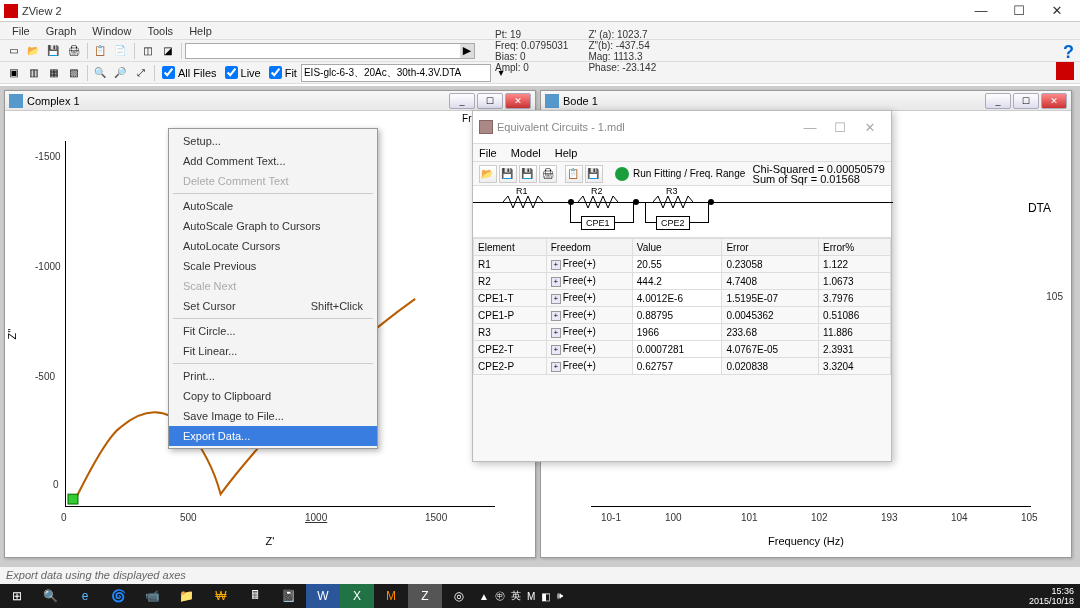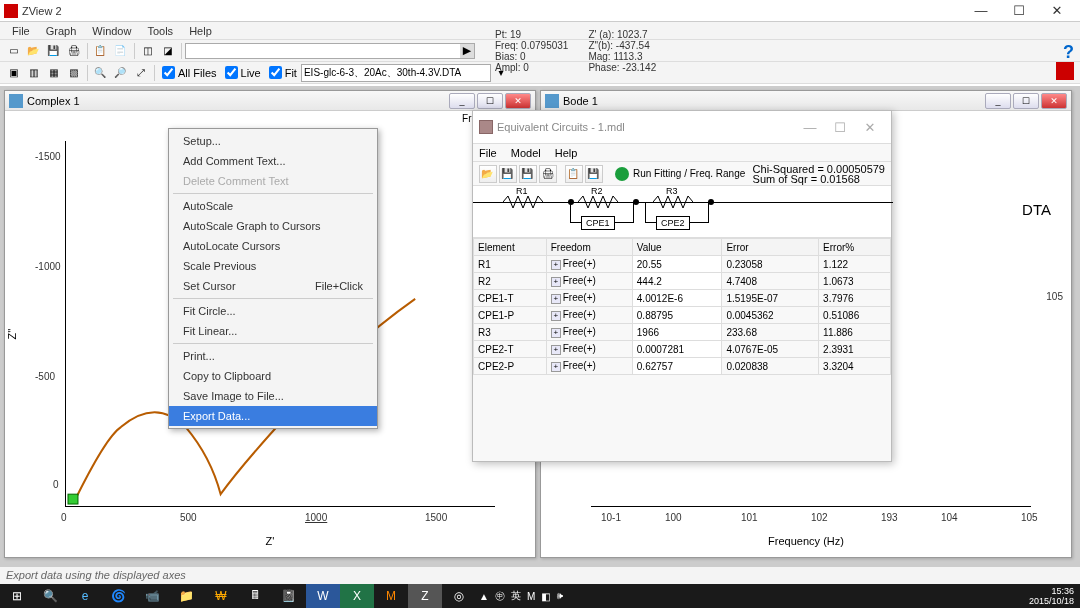--- a/index.html
+++ b/index.html
@@ -209,30 +209,30 @@
     <div class="mdi-title">
       <div class="icn"></div>
       <div class="t">Bode 1</div>
       <div class="mdi-ctrl">
         <div>_</div>
         <div>☐</div>
         <div class="close">✕</div>
       </div>
     </div>
     <div class="plotarea">
-      <div style="position:absolute; right:20px; top:90px; font-size:15px;">DTA</div>
+      <div style="position:absolute; right:20px; top:90px; font-size:12px;">DTA</div>
       <div class="xlabel">Frequency (Hz)</div>
       <div class="tick-y" style="right:8px; top:180px;">105</div>
       <div class="axes" style="left:50px; border-left:none;"></div>
       <div class="tick-x" style="bottom:34px; left:60px;">10-1</div>
       <div class="tick-x" style="bottom:34px; left:124px;">100</div>
       <div class="tick-x" style="bottom:34px; left:200px;">101</div>
       <div class="tick-x" style="bottom:34px; left:270px;">102</div>
       <div class="tick-x" style="bottom:34px; left:340px;">193</div>
-      <div class="tick-x" style="bottom:34px; left:400px;">104</div>
+      <div class="tick-x" style="bottom:34px; left:410px;">104</div>
       <div class="tick-x" style="bottom:34px; left:480px;">105</div>
     </div>
   </div>
 
 </div>
 
 <div class="ctxmenu" style="left:168px; top:128px;" id="ctxmenu">
     <div class="ctxitem">
       <span>Setup...</span>
     </div>
@@ -248,23 +248,26 @@
     </div>
     <div class="ctxitem">
       <span>AutoScale Graph to Cursors</span>
     </div>
     <div class="ctxitem">
       <span>AutoLocate Cursors</span>
     </div>
     <div class="ctxitem">
       <span>Scale Previous</span>
     </div>
+    <div class="ctxitem dis">
+      <span>Scale Next</span>
+    </div>
     <div class="ctxitem">
       <span>Set Cursor</span>
-      <span>File+Click</span>
+      <span>Shift+Click</span>
     </div>
     <div class="ctxsep"></div>
     <div class="ctxitem">
       <span>Fit Circle...</span>
     </div>
     <div class="ctxitem">
       <span>Fit Linear...</span>
     </div>
     <div class="ctxsep"></div>
     <div class="ctxitem">

